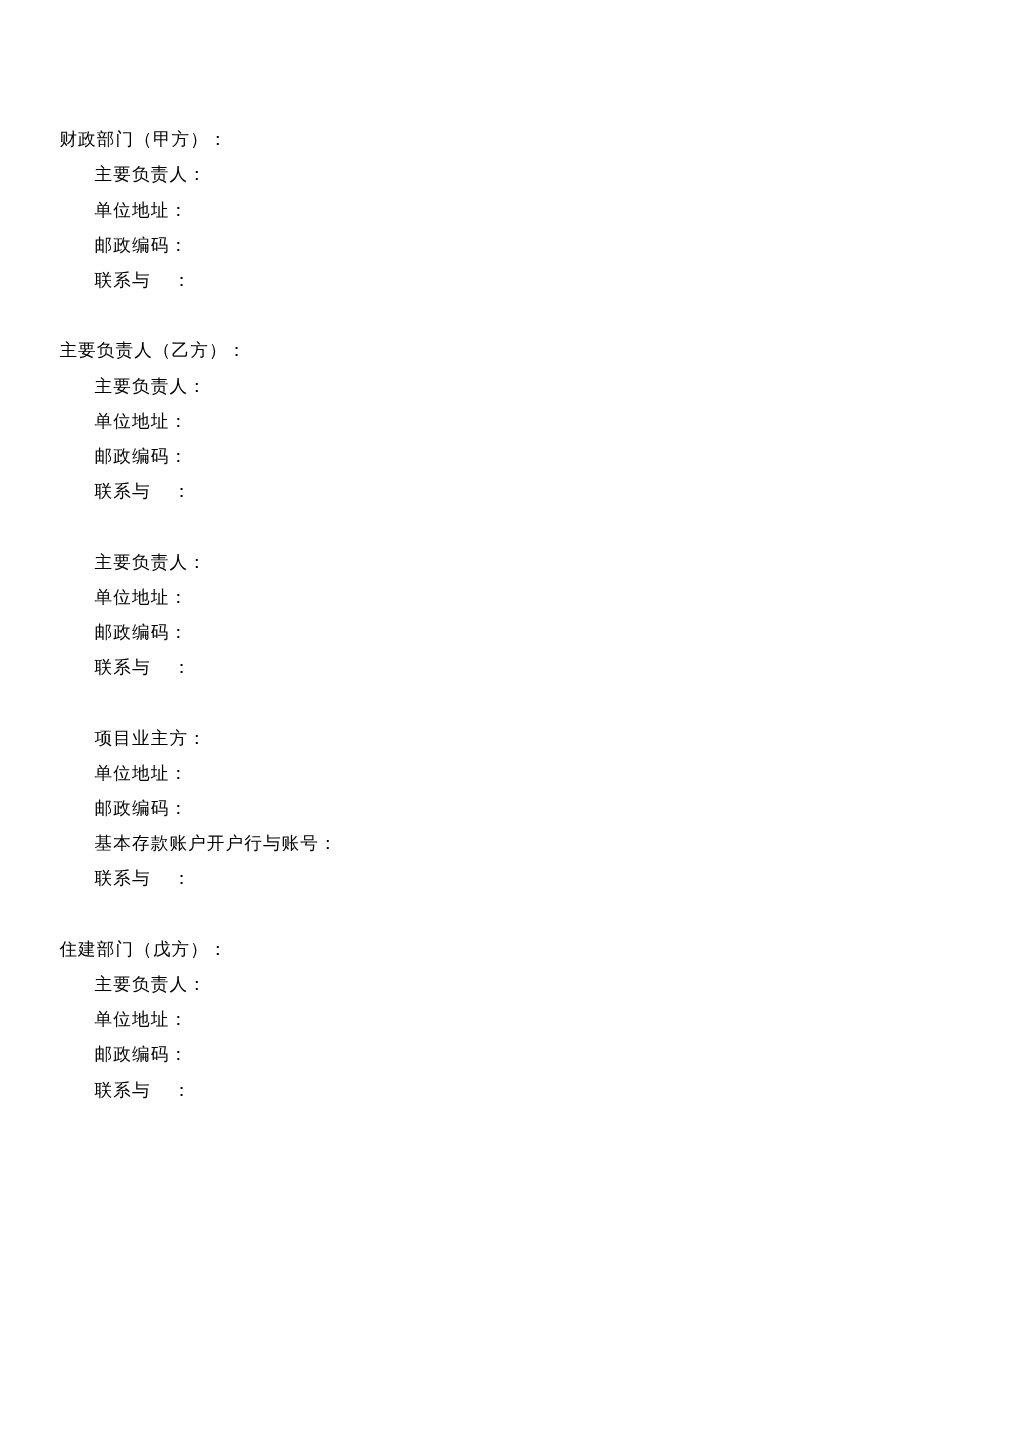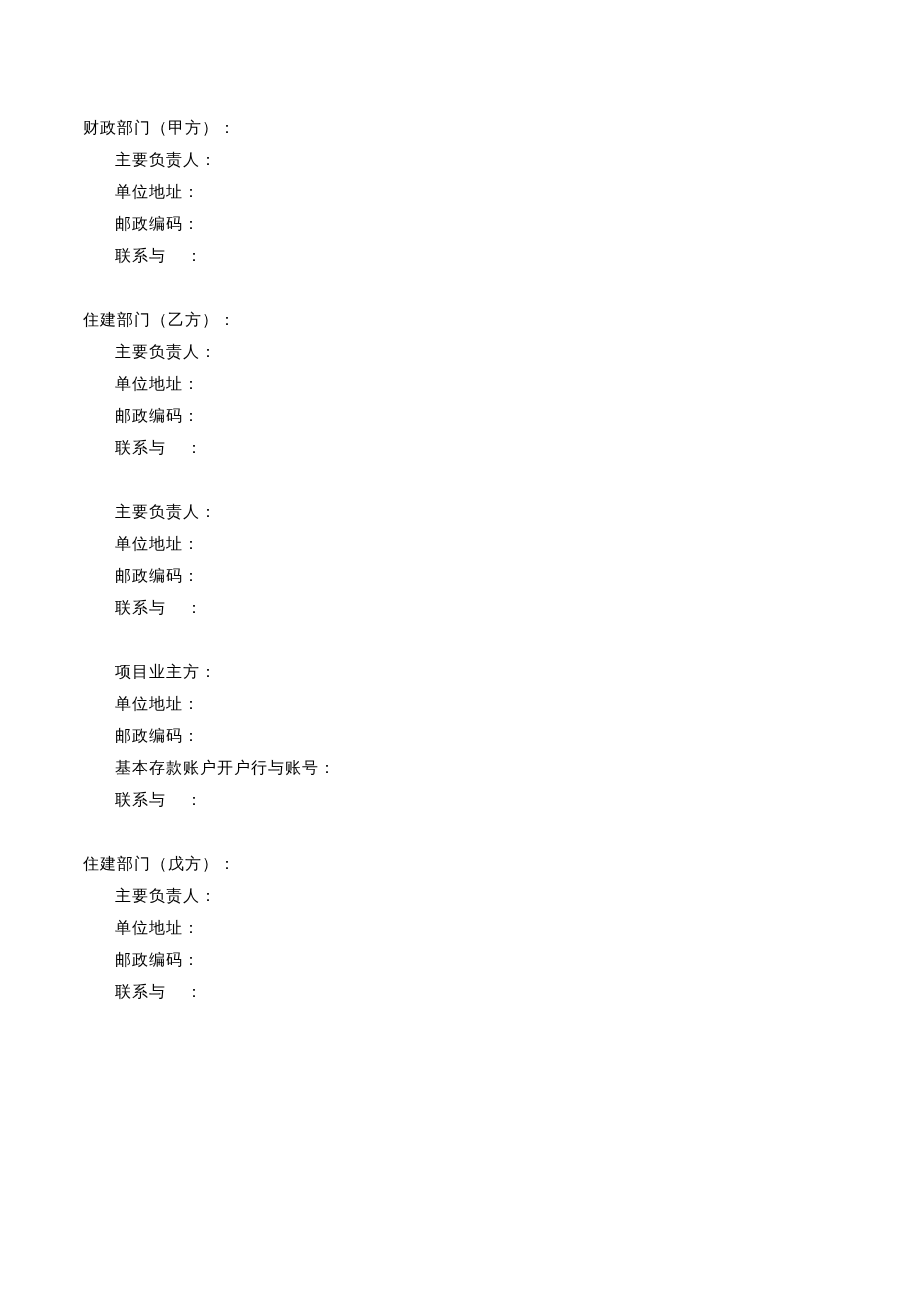--- a/index.html
+++ b/index.html
@@ -7,21 +7,21 @@
     padding:0;
     background:#ffffff;
     width:920px;
     height:1302px;
     font-family:"SimSun","宋体","Songti SC",serif;
     font-size:16px;
     color:#000;
     line-height:1;
   }
   .page{
-    padding:120px 110px 0 83px;
+    padding:120px 110px 0 54px;
   }
   .section-header{
     margin-bottom:16px;
     letter-spacing:1px;
   }
   .field{
     padding-left:32px;
     margin-bottom:16px;
     letter-spacing:1px;
   }
@@ -42,21 +42,21 @@
 
   <div class="block">
     <div class="section-header"><span>财政部门（甲方）</span><span class="colon">：</span></div>
     <div class="field"><span>主要负责人</span><span class="colon">：</span></div>
     <div class="field"><span>单位地址</span><span class="colon">：</span></div>
     <div class="field"><span>邮政编码</span><span class="colon">：</span></div>
     <div class="field"><span>联系与</span><span class="contact-gap"></span><span>：</span></div>
   </div>
 
   <div class="block">
-    <div class="section-header"><span>住建部门（乙方）</span><span class="colon">：</span></div>
+    <div class="section-header"><span>主要负责人（乙方）</span><span class="colon">：</span></div>
     <div class="field"><span>主要负责人</span><span class="colon">：</span></div>
     <div class="field"><span>单位地址</span><span class="colon">：</span></div>
     <div class="field"><span>邮政编码</span><span class="colon">：</span></div>
     <div class="field"><span>联系与</span><span class="contact-gap"></span><span>：</span></div>
   </div>
 
   <div class="block">
     <div class="field"><span>主要负责人</span><span class="colon">：</span></div>
     <div class="field"><span>单位地址</span><span class="colon">：</span></div>
     <div class="field"><span>邮政编码</span><span class="colon">：</span></div>

